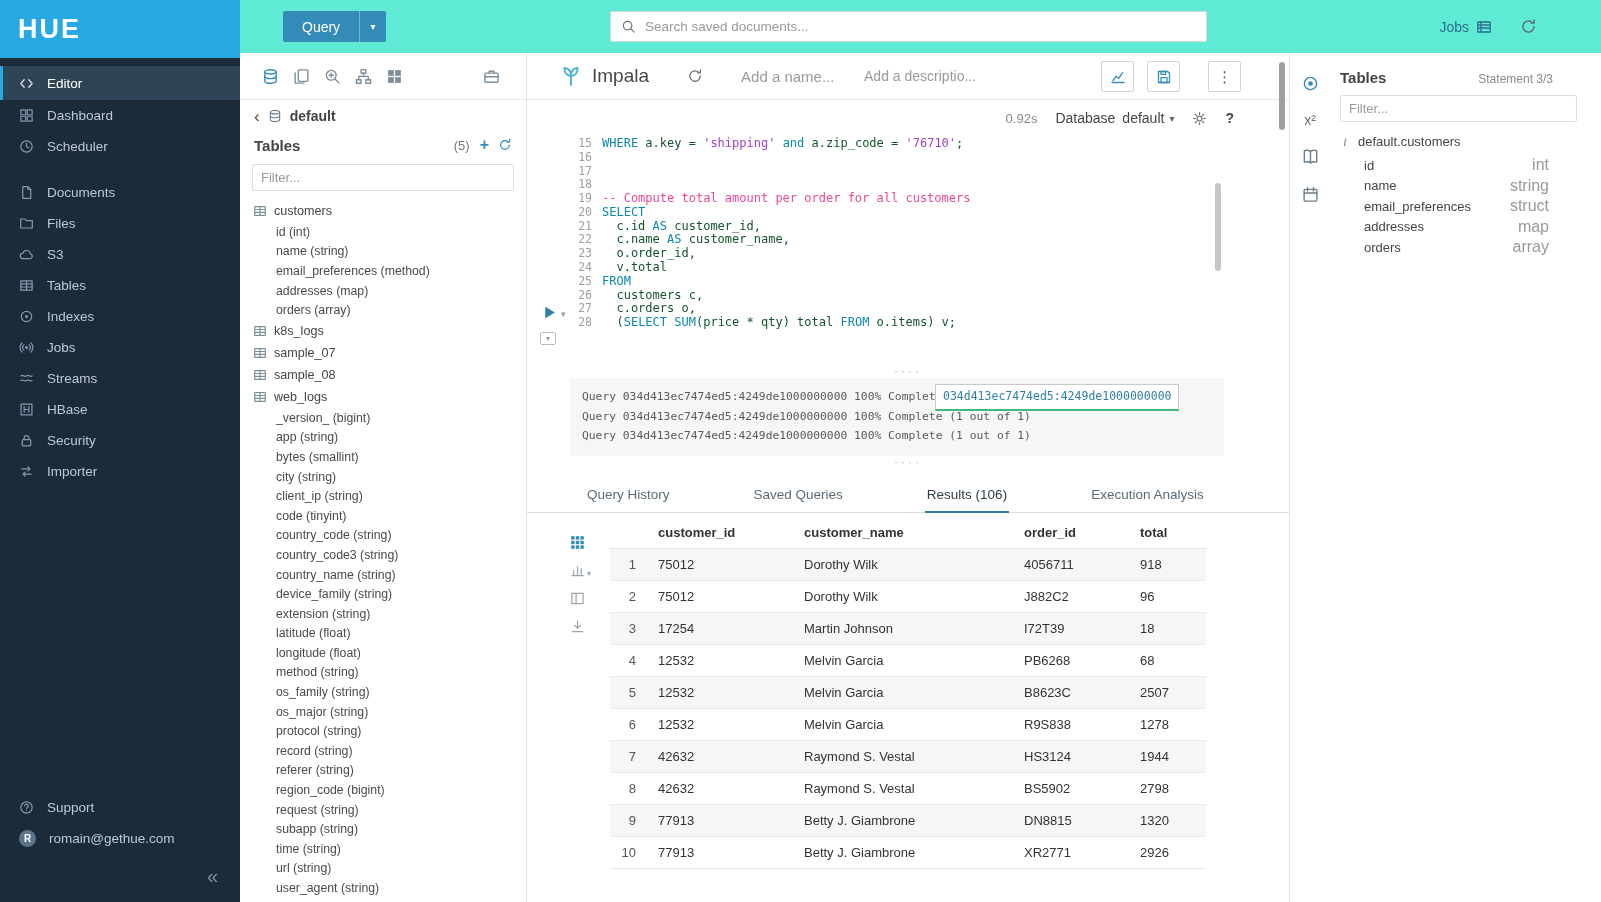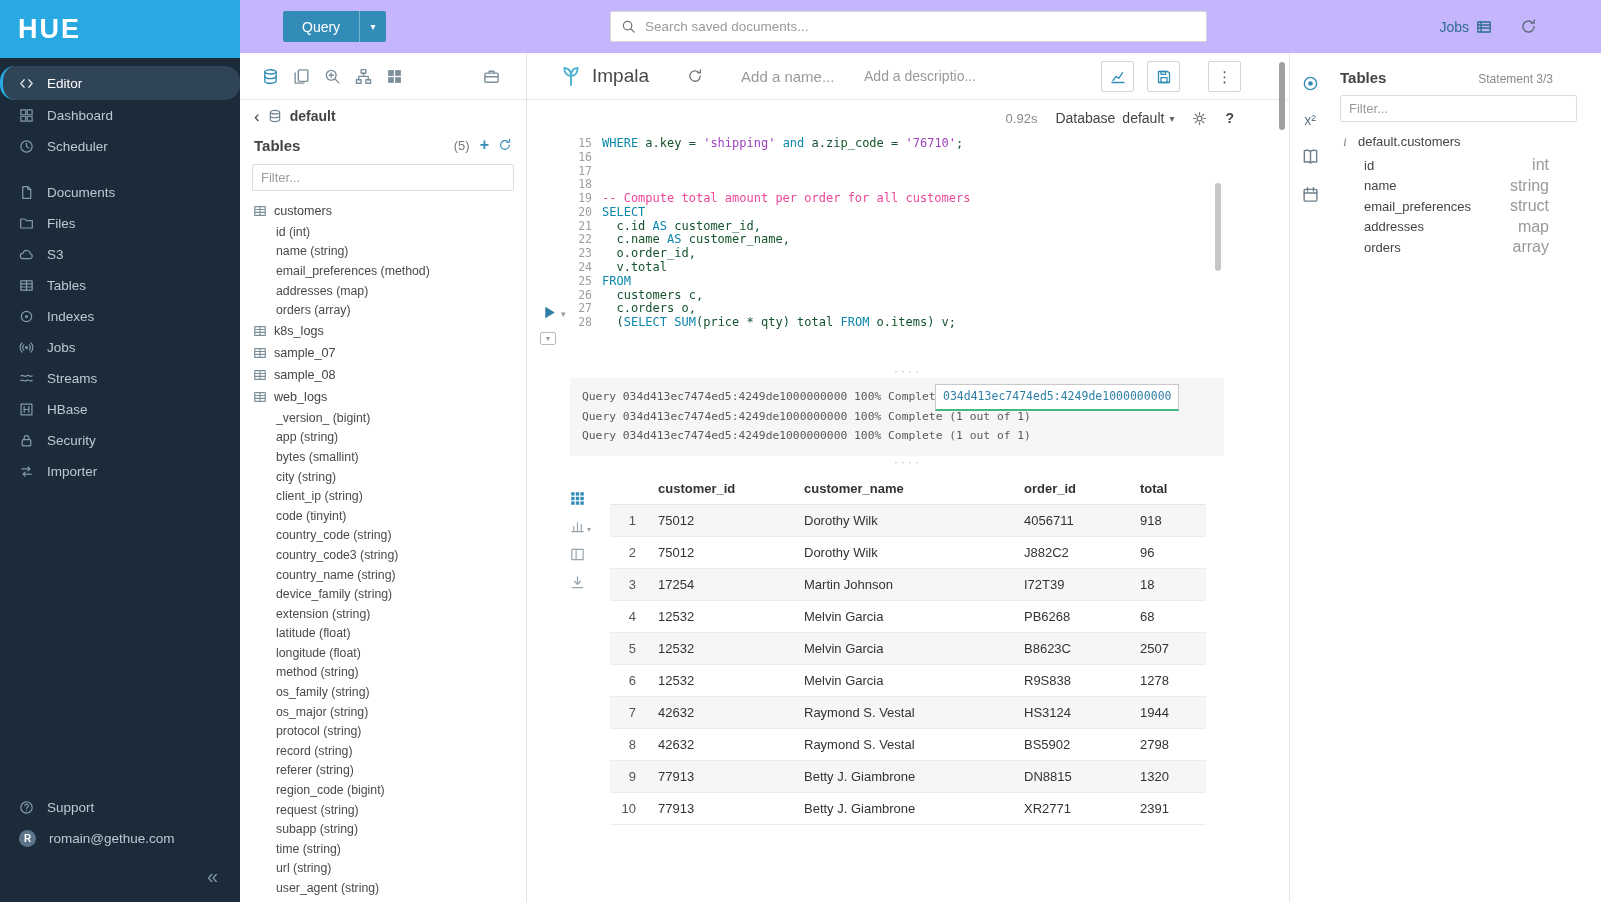--- a/index.html
+++ b/index.html
@@ -5,33 +5,33 @@
   *{box-sizing:border-box;margin:0;padding:0;}
   html,body{width:1601px;height:902px;overflow:hidden;}
   body{font-family:"Liberation Sans",sans-serif;font-size:13px;color:#333;background:#fff;}
   .app{display:flex;width:100%;height:100%;}
 
   
   .sidebar{position:relative;width:240px;min-width:240px;background:#1c2b39;display:flex;flex-direction:column;}
   .logo{height:58px;background:#29a9e1;display:flex;align-items:center;padding-left:18px;cursor:pointer;}
   .logo-text{font-size:27px;font-weight:bold;color:#fff;letter-spacing:2px;}
   .nav{margin-top:8px;}
-  .nav-item{height:31px;display:flex;align-items:center;gap:13px;padding-left:16px;font-size:13.5px;color:#bcc9d3;cursor:pointer;border-left:3px solid transparent;border-radius:15px;}
+  .nav-item{height:31px;display:flex;align-items:center;gap:13px;padding-left:16px;font-size:13.5px;color:#bcc9d3;cursor:pointer;border-left:3px solid transparent;}
   .nav-item.active{background:#2f4456;border-left-color:#29a9e1;color:#fff;height:34px;}
   .nav-item.gap{margin-top:15px;}
   .nav-icon{width:15px;height:15px;color:#8299ab;flex:none;}
   .nav-item.active .nav-icon{color:#e2ebf1;}
   .sidebar-footer{margin-top:auto;padding-bottom:8px;}
   .avatar{width:17px;height:17px;border-radius:50%;background:#5b7489;color:#fff;font-size:10px;display:flex;align-items:center;justify-content:center;font-weight:bold;flex:none;}
   .collapse-row{display:flex;justify-content:flex-end;padding:12px 22px 8px 0;}
   .collapse-btn{color:#7f93a2;font-size:20px;cursor:pointer;line-height:1;}
 
   
   .main{flex:1;display:flex;flex-direction:column;min-width:0;}
-  .topbar{height:53px;background:#c4b5fd;display:flex;align-items:center;position:relative;flex:none;}
+  .topbar{height:53px;background:#5eead4;display:flex;align-items:center;position:relative;flex:none;}
   .query-group{margin-left:43px;display:flex;}
   .query-btn{height:31px;padding:0 19px;background:#338bb8;color:#fff;border:none;font-size:14px;border-radius:2px 0 0 2px;cursor:pointer;font-family:inherit;}
   .query-caret{width:27px;height:31px;background:#338bb8;border:none;border-left:1px solid rgba(255,255,255,.35);color:#fff;border-radius:0 2px 2px 0;font-size:10px;cursor:pointer;}
   .search-box{position:absolute;left:370px;top:11px;width:597px;height:31px;border:1px solid #d9d9d9;border-radius:2px;display:flex;align-items:center;padding:0 10px;gap:9px;background:#fff;}
   .search-box [data-icon]{width:15px;height:15px;color:#747474;flex:none;}
   .search-box input{border:none;outline:none;flex:1;font-size:13.5px;color:#444;font-family:inherit;background:transparent;}
   input::placeholder{color:#9a9a9a;}
   .topbar-right{position:absolute;right:0;top:0;height:100%;display:flex;align-items:center;gap:28px;padding-right:64px;}
   .jobs-link{display:flex;align-items:center;gap:7px;color:#2f6e90;font-size:14px;cursor:pointer;}
   .jobs-link [data-icon]{width:16px;height:16px;}
@@ -609,20 +609,26 @@
             <div>
                 <div class="log-line">Query 034d413ec7474ed5:4249de1000000000 100% Complete (1 out of 1)</div>
                 <div class="log-line">Query 034d413ec7474ed5:4249de1000000000 100% Complete (1 out of 1)</div>
                 <div class="log-line">Query 034d413ec7474ed5:4249de1000000000 100% Complete (1 out of 1)</div>
               </div>
             <div class="log-tooltip">034d413ec7474ed5:4249de1000000000</div>
           </div>
         </div>
         <div class="handle bottom">····</div>
 
+        <div class="tabs">
+            <div class="tab">Query History</div>
+            <div class="tab">Saved Queries</div>
+            <div class="tab active">Results (106)</div>
+            <div class="tab">Execution Analysis</div>
+          </div>
 
         <div class="results">
           <div class="results-iconbar">
             <span class="active-ic" data-icon="results-grid-icon">
                 <svg viewBox="0 0 16 16">
                   <g fill="currentColor">
                     <rect x="1.3" y="1.3" width="3.6" height="3.6"></rect>
                     <rect x="6.2" y="1.3" width="3.6" height="3.6"></rect>
                     <rect x="11.1" y="1.3" width="3.6" height="3.6"></rect>
                     <rect x="1.3" y="6.2" width="3.6" height="3.6"></rect>
@@ -735,21 +741,21 @@
                   <td>77913</td>
                   <td>Betty J. Giambrone</td>
                   <td>DN8815</td>
                   <td>1320</td>
                 </tr>
                 <tr class="">
                   <td class="row-num">10</td>
                   <td>77913</td>
                   <td>Betty J. Giambrone</td>
                   <td>XR2771</td>
-                  <td>2391</td>
+                  <td>2926</td>
                 </tr>
               </tbody>
           </table>
         </div>
 
         <div class="code-scrollbar"></div>
         <div class="main-scrollbar"></div>
       </section>
 
       <section class="right-strip">

